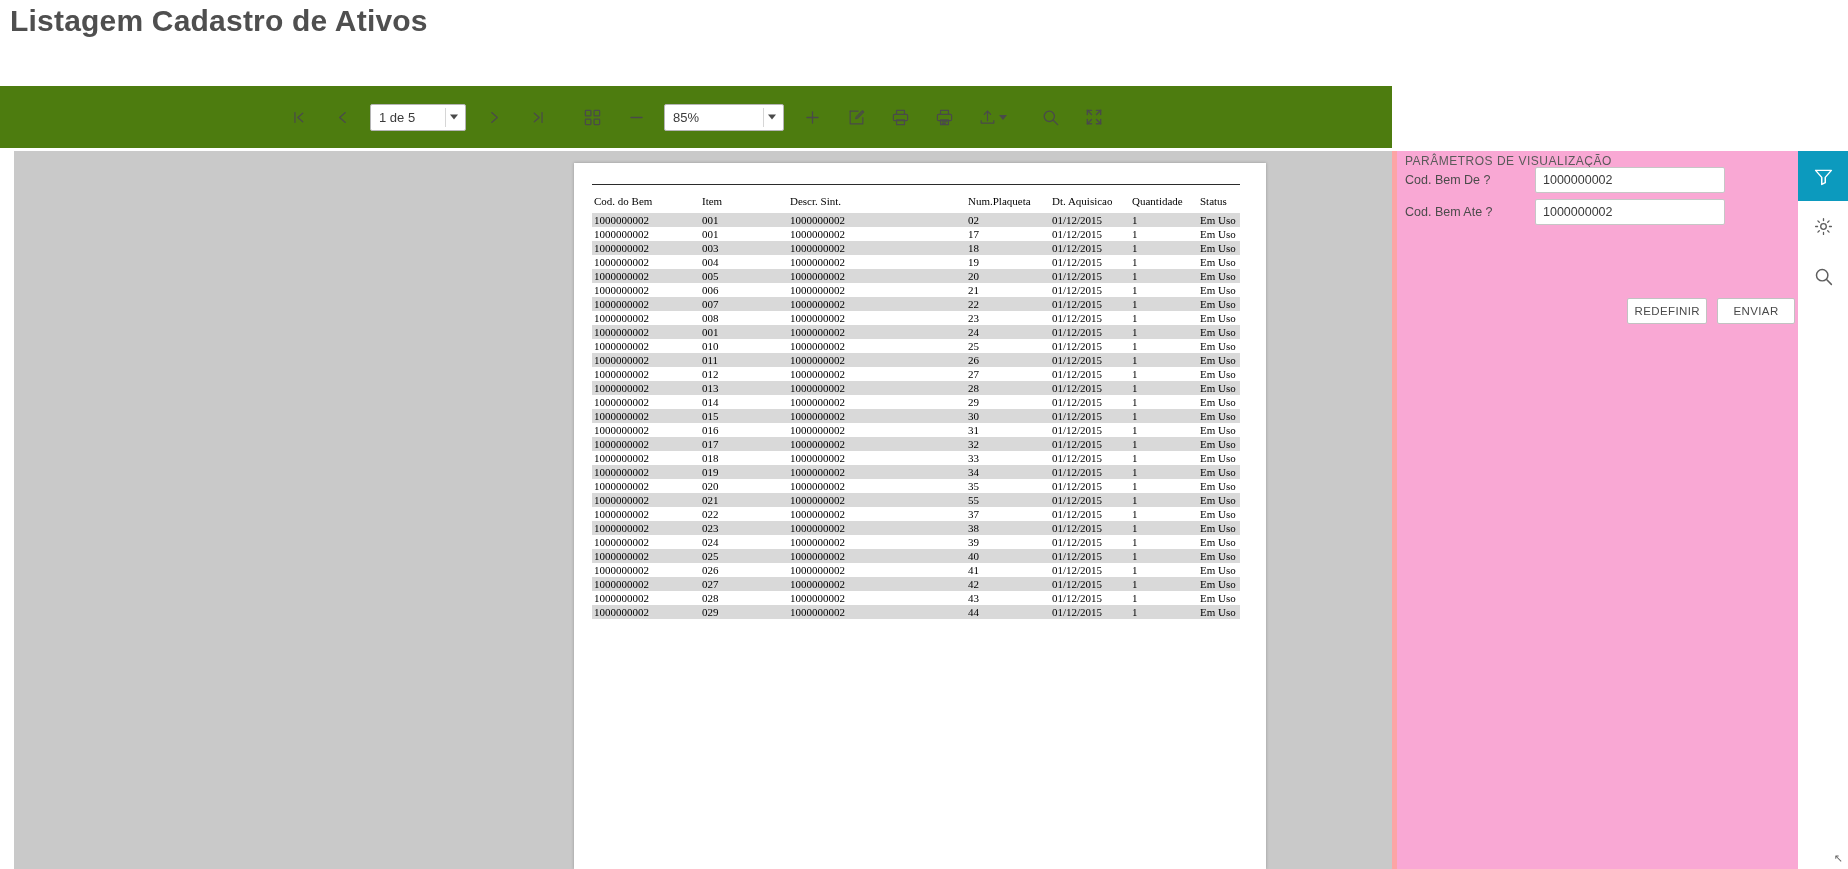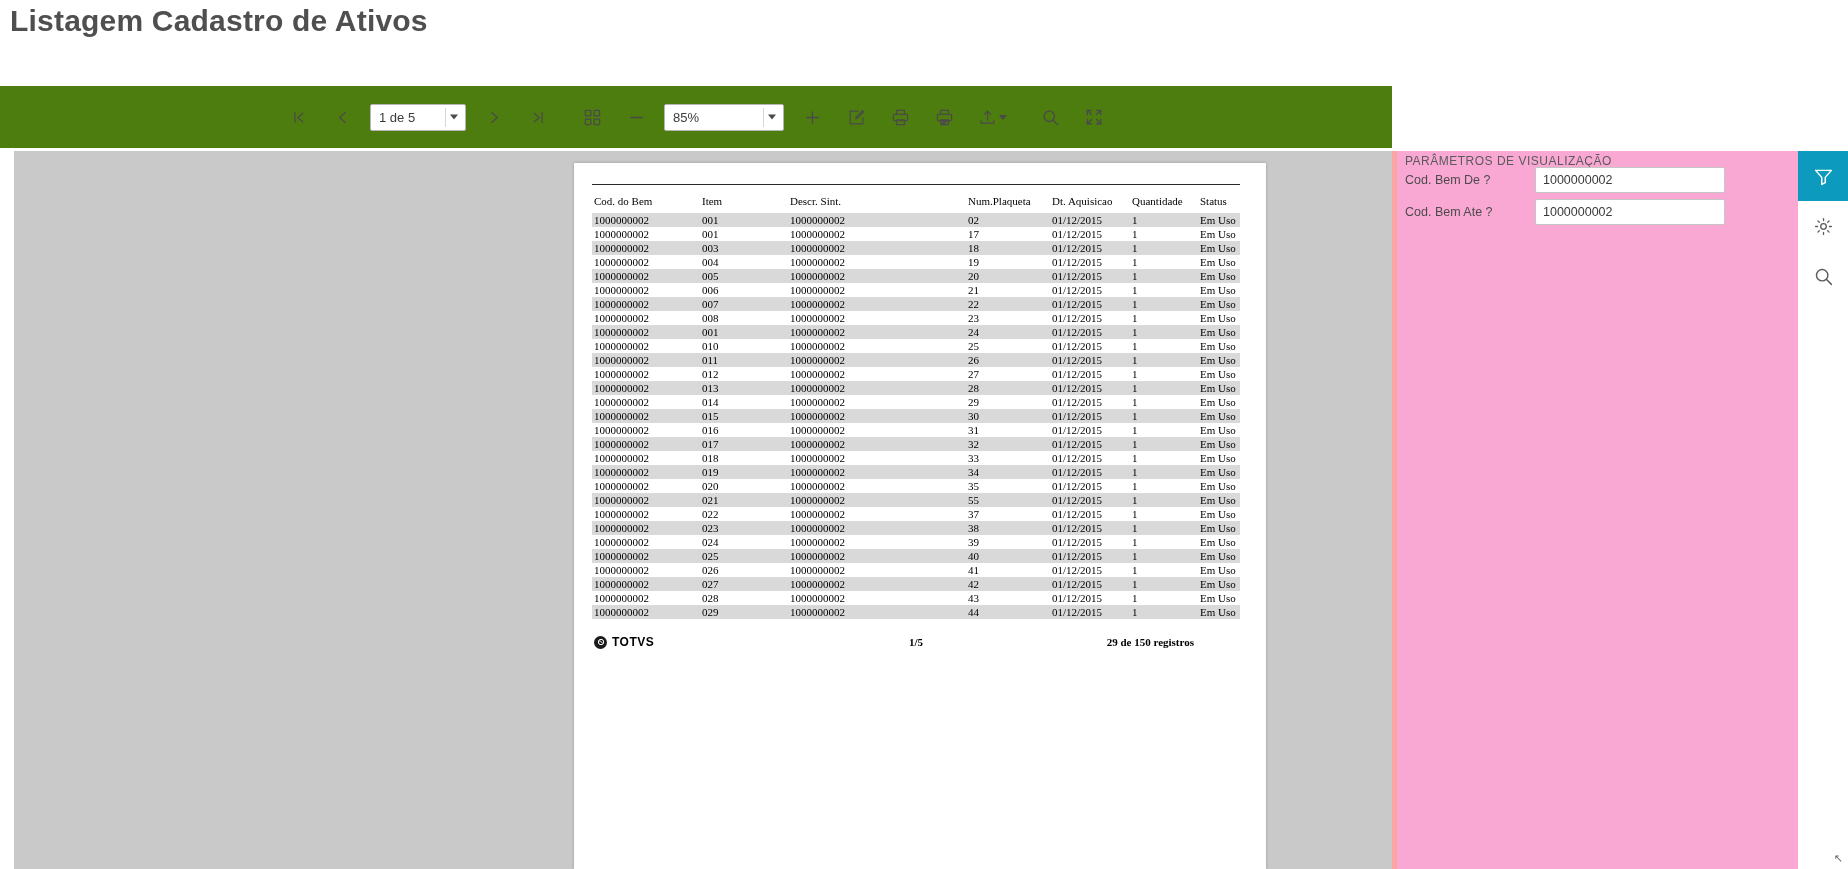--- a/index.html
+++ b/index.html
@@ -685,52 +685,43 @@
               <td class="c-item">029</td>
               <td class="c-desc">1000000002</td>
               <td class="c-plaq">44</td>
               <td class="c-dt">01/12/2015</td>
               <td class="c-qtd">1</td>
               <td class="c-stat">Em Uso</td>
             </tr>
           </tbody>
       </table>
 
-      <div class="rep-foot">
-        <div class="foot-brand">
-          <span class="mark">
-            <svg width="8" height="8" viewBox="0 0 24 24" fill="none" stroke="#ffffff" stroke-width="3">
-                <circle cx="12" cy="12" r="8"></circle>
-                <path d="M8 9c3 0 5 2 8 6" stroke-linecap="round"></path>
-              </svg>
-          </span>
-          <span class="word">TOTVS</span>
-        </div>
-        <div class="foot-page">1/5</div>
-        <div class="foot-count">29 de 150 registros</div>
-      </div>
 
     </div>
   </div>
 
   <div class="params">
     <div class="params-title">PARÂMETROS DE VISUALIZAÇÃO</div>
 
     <div class="field-row" style="top:16px;">
       <div class="field-label">Cod. Bem De ?</div>
       <input class="field-input" type="text" value="1000000002" placeholder="" style="">
     </div>
 
     <div class="field-row" style="top:48px;">
       <div class="field-label">Cod. Bem Ate ?</div>
       <input class="field-input" type="text" value="1000000002" placeholder="" style="">
     </div>
 
 
 
+    <div class="btn-row" style="top:147px;">
+      <button class="p-btn">REDEFINIR</button>
+      <button class="p-btn">ENVIAR</button>
+    </div>
   </div>
 
   <div class="rail">
     <div class="rail-btn active">
       <svg width="21" height="21" viewBox="0 0 24 24" fill="none" stroke="currentColor" stroke-width="1.7" stroke-linecap="round" stroke-linejoin="round">
           <path d="M3 5h18l-7 8v6l-4 2v-8z"></path>
         </svg>
     </div>
     <div class="rail-btn">
       <svg width="21" height="21" viewBox="0 0 24 24" fill="none" stroke="currentColor" stroke-width="1.5">

